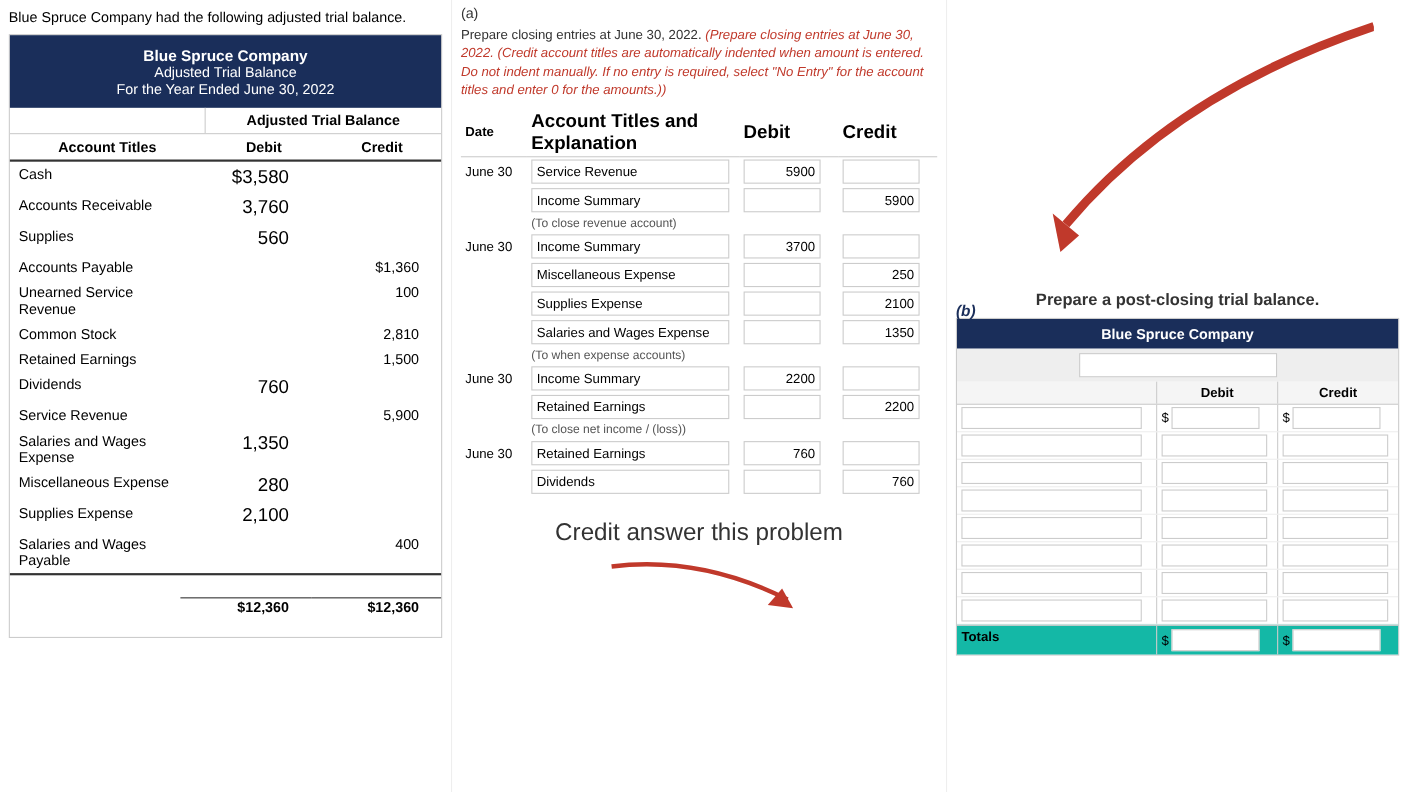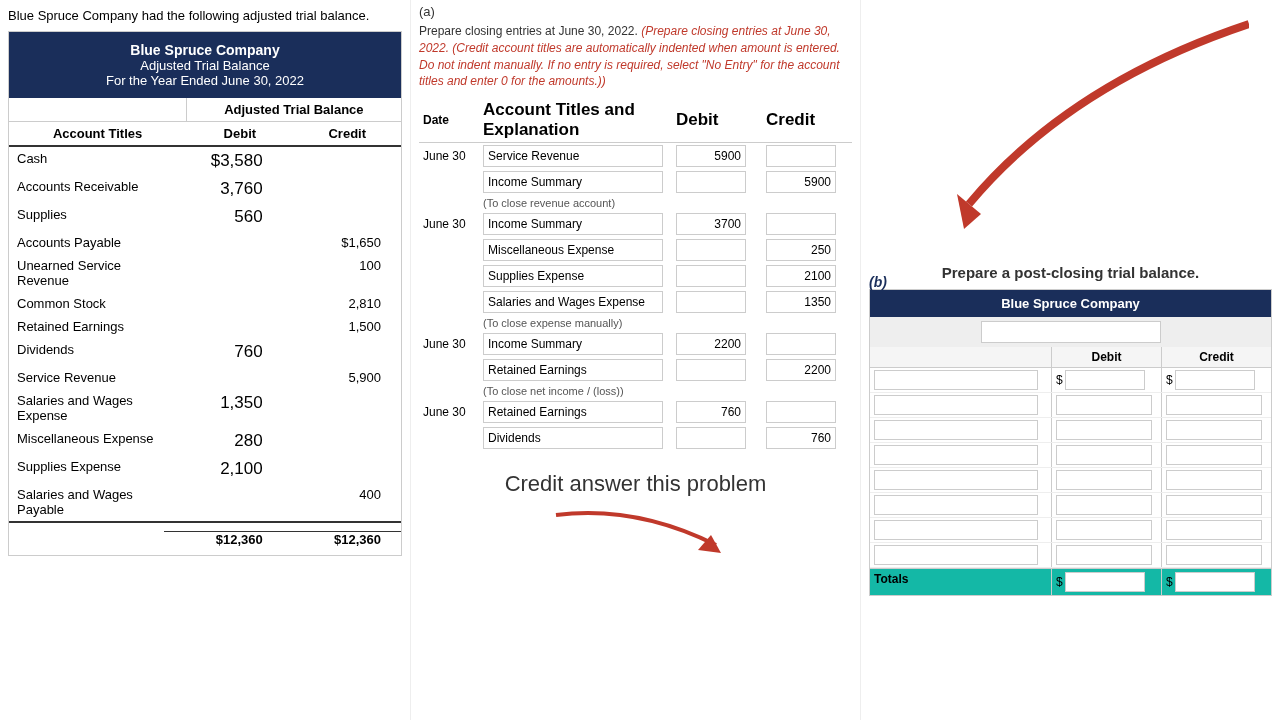--- a/index.html
+++ b/index.html
@@ -16,21 +16,21 @@
     .tb-header .subtitle { font-size: 13px; }
     .tb-header .date { font-size: 13px; }
     .tb-col-labels { display: flex; border-bottom: 2px solid #333; }
     .tb-col-labels .lbl-acct { flex: 1.5; padding: 4px 8px; font-weight: bold; font-size: 13px; text-align: center; }
     .tb-col-labels .lbl-debit { flex: 1; text-align: center; font-weight: bold; font-size: 13px; padding: 4px 0; }
     .tb-col-labels .lbl-credit { flex: 1; text-align: center; font-weight: bold; font-size: 13px; padding: 4px 0; }
     .tb-row { display: flex; padding: 4px 0; }
     .tb-row .acct-name { flex: 1.5; padding-left: 8px; font-size: 13px; }
     .tb-row .debit-val { flex: 1; text-align: right; padding-right: 20px; font-size: 17px; }
     .tb-row .credit-val { flex: 1; text-align: right; padding-right: 20px; font-size: 13px; }
-    .tb-totals { display: flex; border-top: 2px solid #333; padding: 8px 0; justify-content: center; }
+    .tb-totals { display: flex; border-top: 2px solid #333; padding: 20px 0; justify-content: center; }
     .tb-totals .acct-name { flex: 1.5; padding-left: 8px; }
     .tb-totals .debit-val { flex: 1; text-align: right; padding-right: 20px; font-size: 13px; font-weight: bold; border-top: 1px solid #333; }
     .tb-totals .credit-val { flex: 1; text-align: right; padding-right: 20px; font-size: 13px; font-weight: bold; border-top: 1px solid #333; }
 
     
     .middle-panel { flex: 1; padding: 4px 8px; overflow: hidden; border-left: 1px solid #eee; }
     .part-label { font-size: 13px; color: #333; margin-bottom: 4px; }
     .instructions { font-size: 12px; color: #333; margin-bottom: 8px; line-height: 1.4; }
     .instructions em { color: #c0392b; font-style: italic; }
 
@@ -108,21 +108,21 @@
     <div class="credit-val"></div>
   </div>
           <div class="tb-row">
     <div class="acct-name">Supplies</div>
     <div class="debit-val">560</div>
     <div class="credit-val"></div>
   </div>
           <div class="tb-row">
     <div class="acct-name">Accounts Payable</div>
     <div class="debit-val"></div>
-    <div class="credit-val">$1,650</div>
+    <div class="credit-val">$1,360</div>
   </div>
           <div class="tb-row">
     <div class="acct-name">Unearned Service Revenue</div>
     <div class="debit-val"></div>
     <div class="credit-val">100</div>
   </div>
           <div class="tb-row">
     <div class="acct-name">Common Stock</div>
     <div class="debit-val"></div>
     <div class="credit-val">2,810</div>
@@ -222,21 +222,21 @@
       <td><input type="text" class="input-credit" value="2100" style=""></td>
     </tr>
           <tr>
       <td class="date-cell"></td>
       <td><input type="text" class="input-account" value="Salaries and Wages Expense" style=""></td>
       <td><input type="text" class="input-debit" value="" style=""></td>
       <td><input type="text" class="input-credit" value="1350" style=""></td>
     </tr>
           <tr>
             <td></td>
-            <td colspan="3" class="closing-note">(To close expense manually)</td>
+            <td colspan="3" class="closing-note">(To when expense accounts)</td>
           </tr>
           <tr>
       <td class="date-cell">June 30</td>
       <td><input type="text" class="input-account" value="Income Summary" style=""></td>
       <td><input type="text" class="input-debit" value="2200" style=""></td>
       <td><input type="text" class="input-credit" value="" style=""></td>
     </tr>
           <tr>
       <td class="date-cell"></td>
       <td><input type="text" class="input-account" value="Retained Earnings" style=""></td>

